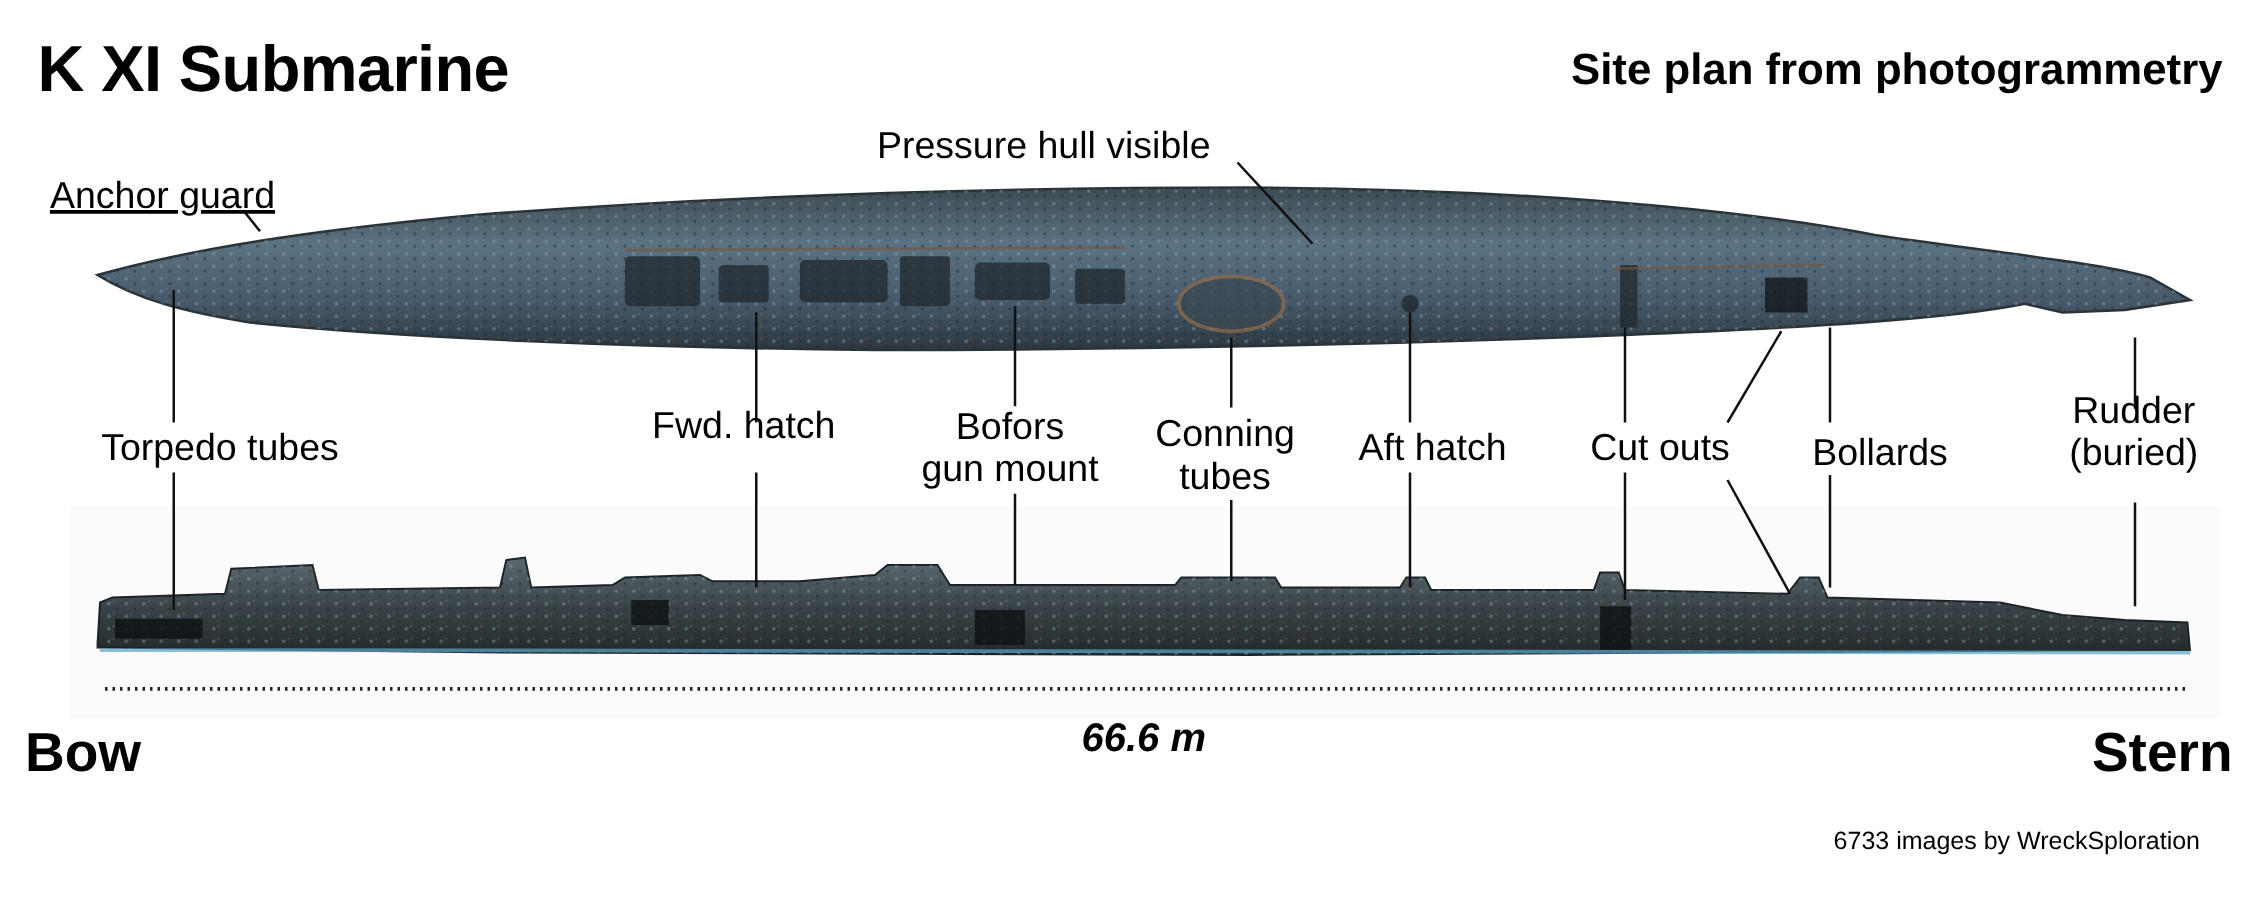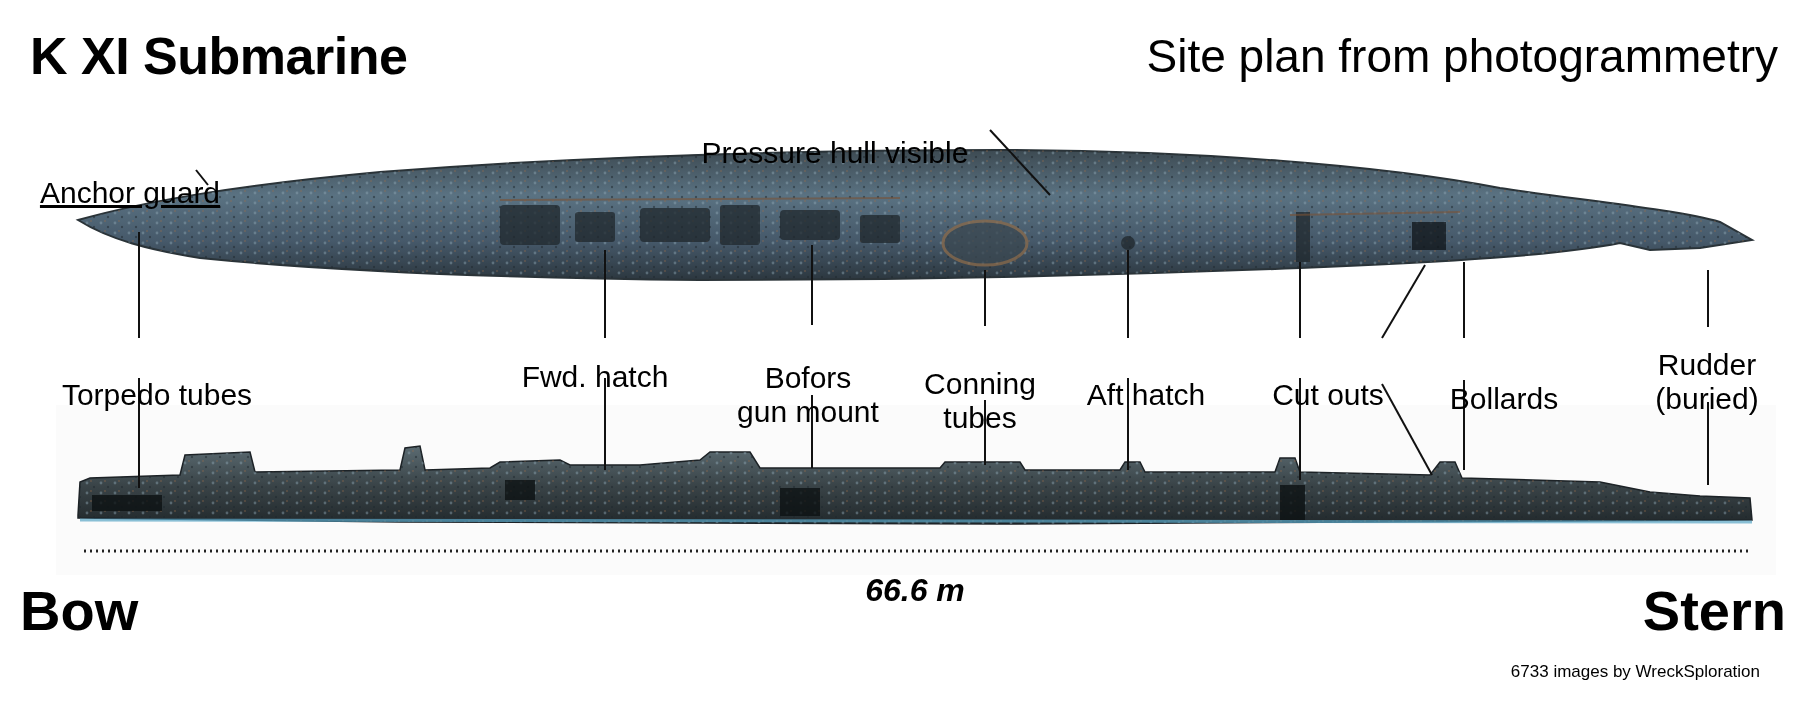--- a/index.html
+++ b/index.html
@@ -1,23 +1,23 @@
 <!DOCTYPE html>
 <html><head>
 <meta charset="utf-8">
 <style>
   html,body{margin:0;padding:0;background:#ffffff;}
   body{width:1810px;height:718px;position:relative;overflow:hidden;font-family:"Liberation Sans",sans-serif;color:#000;}
   .abs{position:absolute;text-align:right;}
   .title{left:30px;top:26px;font-size:52px;font-weight:bold;letter-spacing:-0.5px;white-space:nowrap;}
-  .subtitle{right:32px;top:32px;font-size:46px;text-align:right;line-height:48px;white-space:nowrap;}
-  .label{font-size:30px;line-height:34px;text-align:center;white-space:nowrap;transform:translateX(-50%);margin-top:36px;}
-  .end-label{font-size:56px;font-weight:bold;top:578px;}
+  .subtitle{right:32px;top:32px;font-size:35px;text-align:right;line-height:48px;white-space:nowrap;font-weight:bold;}
+  .label{font-size:30px;line-height:34px;text-align:center;white-space:nowrap;transform:translateX(-50%);}
+  .end-label{font-size:44px;font-weight:bold;top:578px;}
   .length{font-size:32px;font-weight:bold;font-style:italic;top:572px;transform:translateX(-50%);white-space:nowrap;}
-  .credit{right:50px;top:662px;font-size:17px;white-space:nowrap;}
+  .credit{right:50px;top:662px;font-size:20px;white-space:nowrap;}
   svg.layer{position:absolute;left:0;top:0;}
   .sidebg{left:56px;top:405px;width:1720px;height:170px;background:#fbfbfb;}
 </style>
 </head>
 <body>
 
 <div class="abs title">K XI Submarine</div>
 <div class="abs subtitle">
   <div>Site plan from photogrammetry</div>
 </div>
@@ -108,21 +108,21 @@
 
     <line x1="1708" y1="270" x2="1708" y2="327"></line>
     <line x1="1708" y1="402" x2="1708" y2="485"></line>
   </g>
 
   <line x1="84" y1="551" x2="1752" y2="551" stroke="#222" stroke-width="3" stroke-dasharray="2,4"></line>
 </svg>
 
 <div class="abs label" style="left:130px;top:140px;text-decoration:underline;">Anchor guard</div>
 <div class="abs label" style="left:835px;top:100px;">Pressure hull visible</div>
-<div class="abs label" style="left:157px;top:342px;">Torpedo tubes</div>
+<div class="abs label" style="left:176px;top:342px;">Torpedo tubes</div>
 <div class="abs label" style="left:595px;top:324px;">Fwd. hatch</div>
 <div class="abs label" style="left:808px;top:325px;">
   <div>Bofors</div>
   <div>gun mount</div>
 </div>
 <div class="abs label" style="left:980px;top:331px;">
   <div>Conning</div>
   <div>tubes</div>
 </div>
 <div class="abs label" style="left:1146px;top:342px;">Aft hatch</div>

